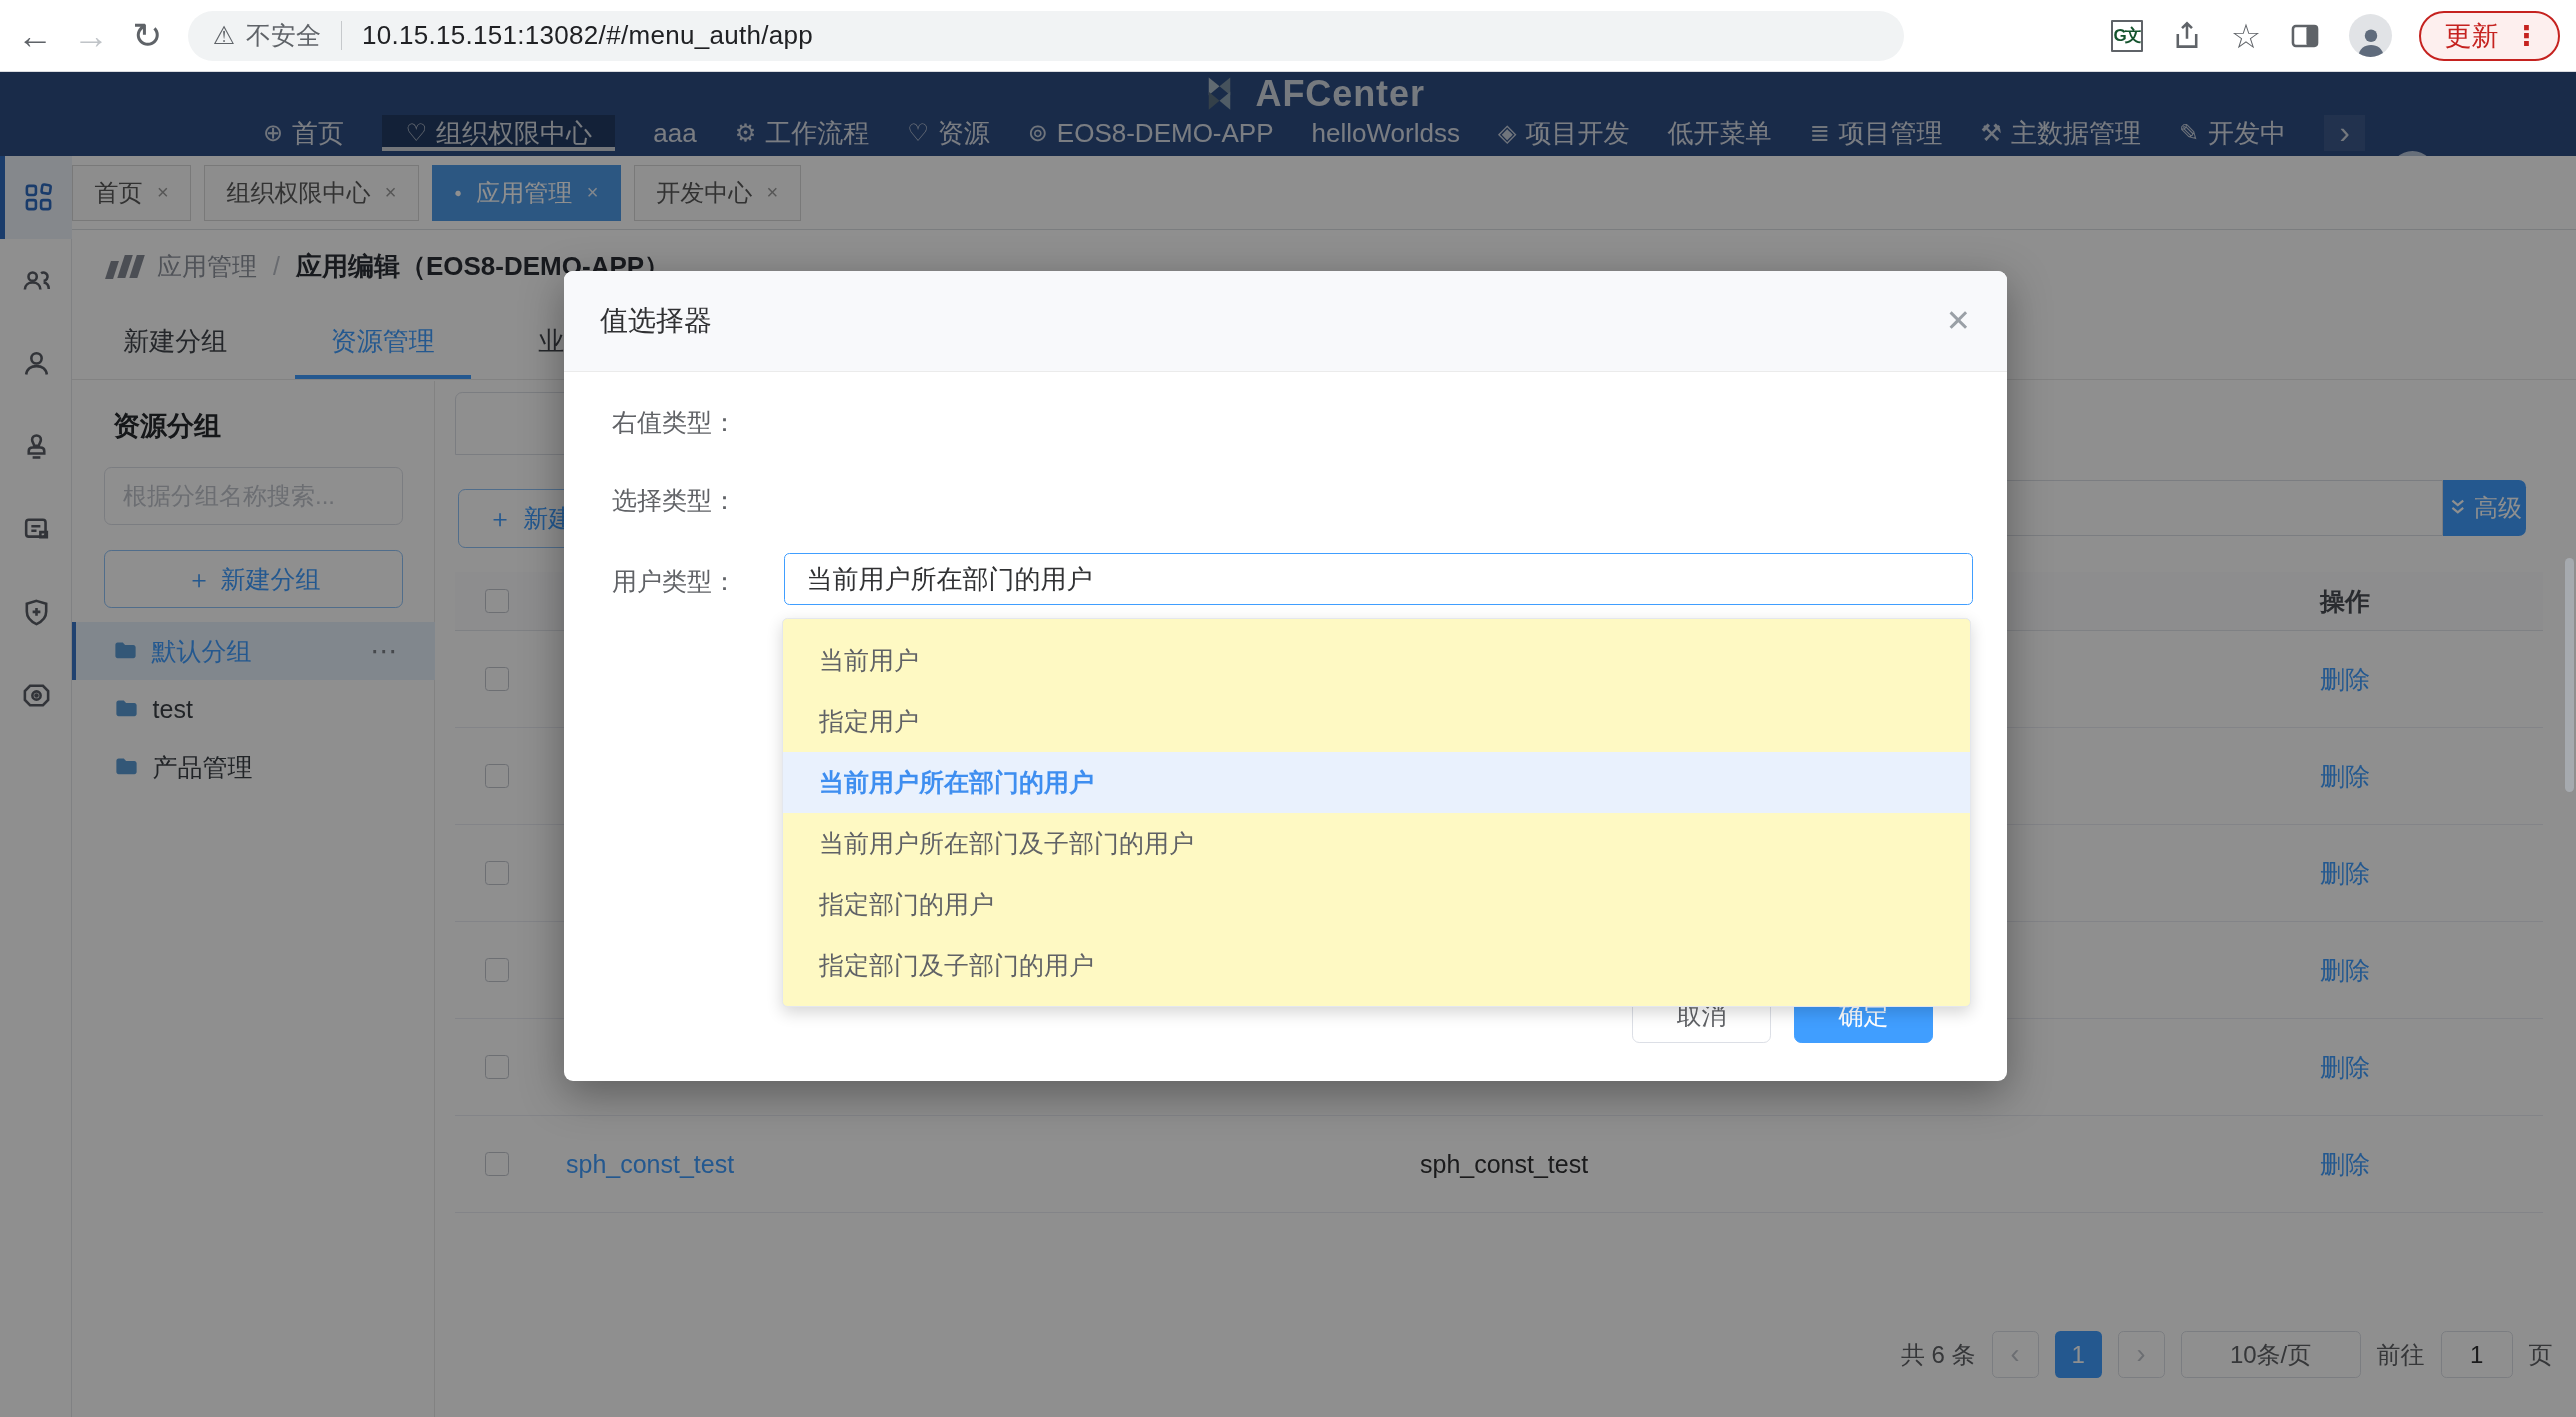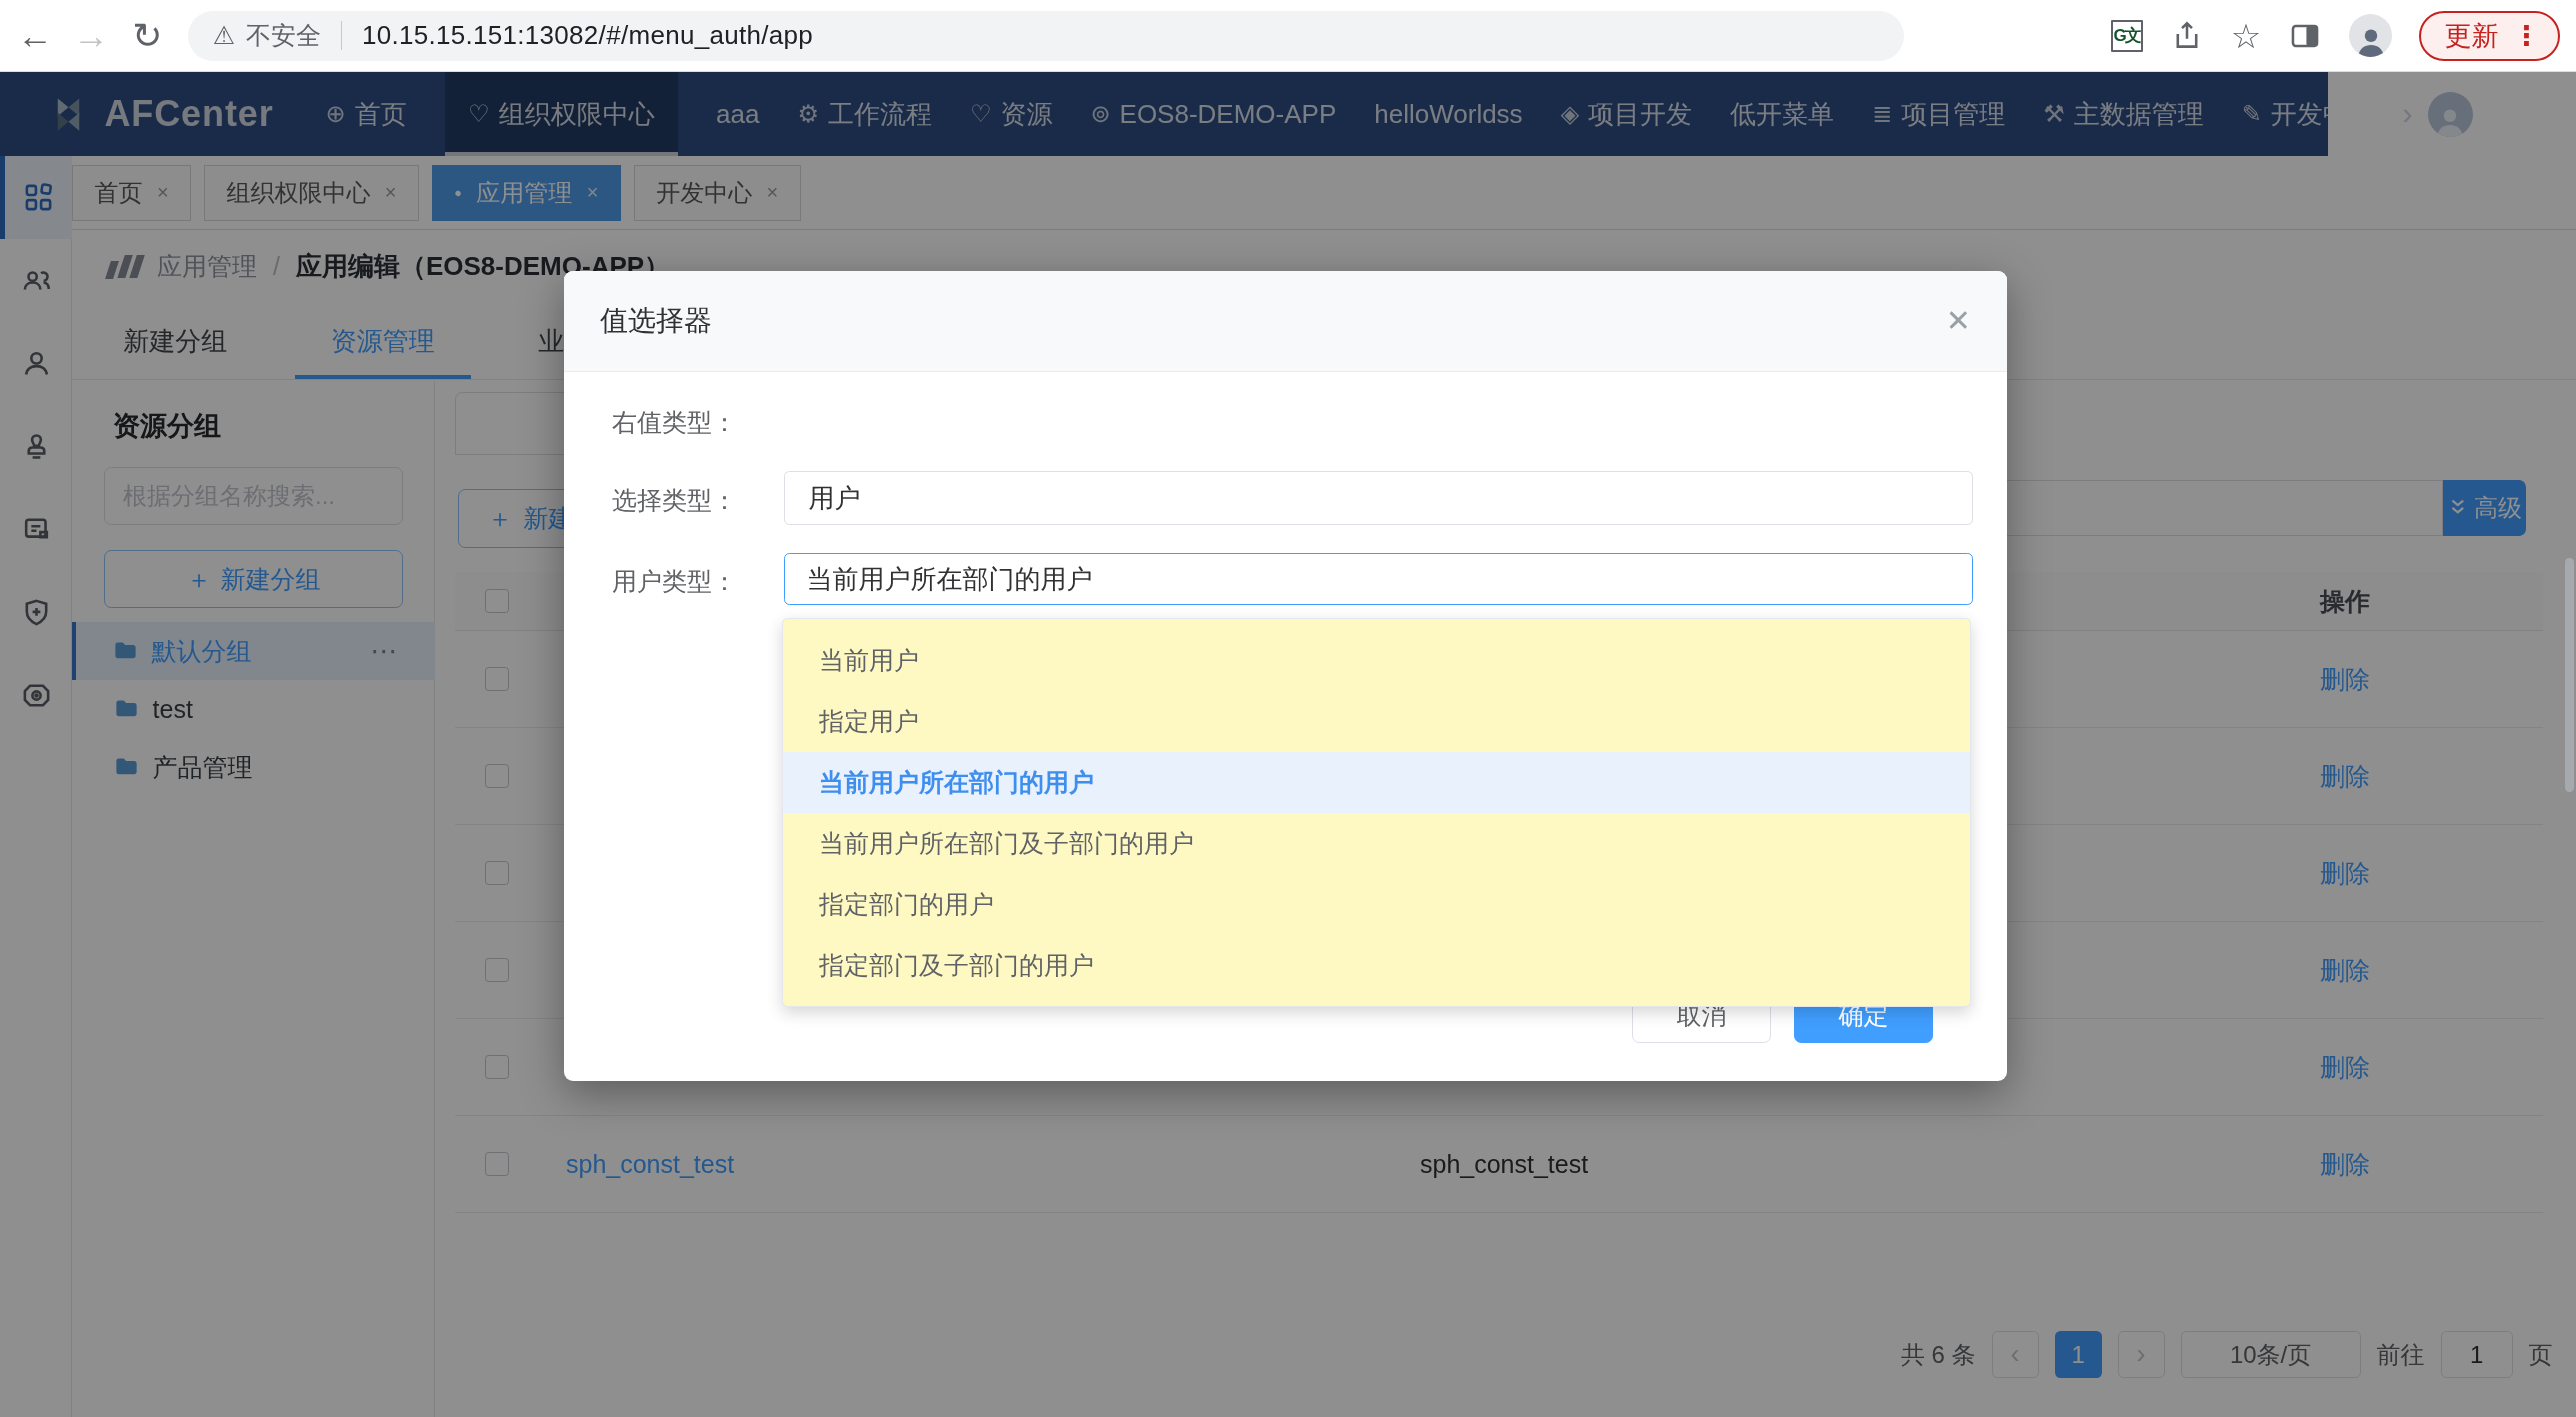--- a/index.html
+++ b/index.html
@@ -25,21 +25,21 @@
   .cavatar{width:43px;height:43px;border-radius:50%;background:#e1e3e6;display:flex;align-items:flex-end;justify-content:center;overflow:hidden;}
   .update-pill{height:50px;border:2.3px solid #c5221f;border-radius:25px;background:#fdefee;color:#c5221f;
                display:flex;align-items:center;gap:14.4px;padding:0 18px 0 23.4px;font-size:27px;}
   .update-pill .dots{font-size:27px;color:#c5221f;font-weight:bold;}
 
   
   .page{position:absolute;left:0;top:72px;width:2576px;height:1346px;background:#fff;}
   .dim{position:absolute;left:0;top:72px;width:2576px;height:1346px;background:rgba(0,0,0,.44);z-index:40;}
 
   
-  .nav{position:absolute;left:0;top:0;width:2328px;height:84px;background:#2e4d82;display:flex;align-items:center;}
+  .nav{position:absolute;left:0;top:0;width:2576px;height:84px;background:#2e4d82;display:flex;align-items:center;flex-direction:column;}
   .brand{display:flex;align-items:center;gap:14.4px;padding-left:47px;flex:0 0 auto;}
   .brand-name{font-size:36px;font-weight:600;color:#d3d9e2;letter-spacing:0.9px;}
   .nav-items{display:flex;align-items:center;gap:38px;margin-left:52px;height:100%;}
   .nav-item{display:flex;align-items:center;gap:9px;color:rgba(255,255,255,.82);font-size:26px;
             height:100%;white-space:nowrap;cursor:pointer;position:relative;}
   .nav-item .ni{font-size:24px;opacity:.9;}
   .nav-item.active{background:rgba(0,0,0,.22);padding:0 23.4px;}
   .nav-item.active::after{content:"";position:absolute;left:0;right:0;bottom:0;height:4.5px;background:#cdd2da;}
   .nav-overflow{width:41px;height:100%;background:rgba(255,255,255,.08);color:#cfd6e0;font-size:31px;
                 display:flex;align-items:center;justify-content:center;flex:0 0 auto;cursor:pointer;}
@@ -455,21 +455,20 @@
         <span class="dlg-title">值选择器</span>
         <span class="dlg-close">✕</span>
       </div>
 
       <div class="rt-row">
         <span class="f-label">右值类型：</span>
       </div>
 
       <div class="st-row">
         <span class="f-label">选择类型：</span>
-        <div class="sel-box">用户</div>
       </div>
 
       <div class="ut-row">
         <span class="f-label">用户类型：</span>
         <input class="ut-input" value="当前用户所在部门的用户" style="">
       </div>
 
       <div class="dropdown">
         <div class="opt">当前用户</div>
         <div class="opt">指定用户</div>

